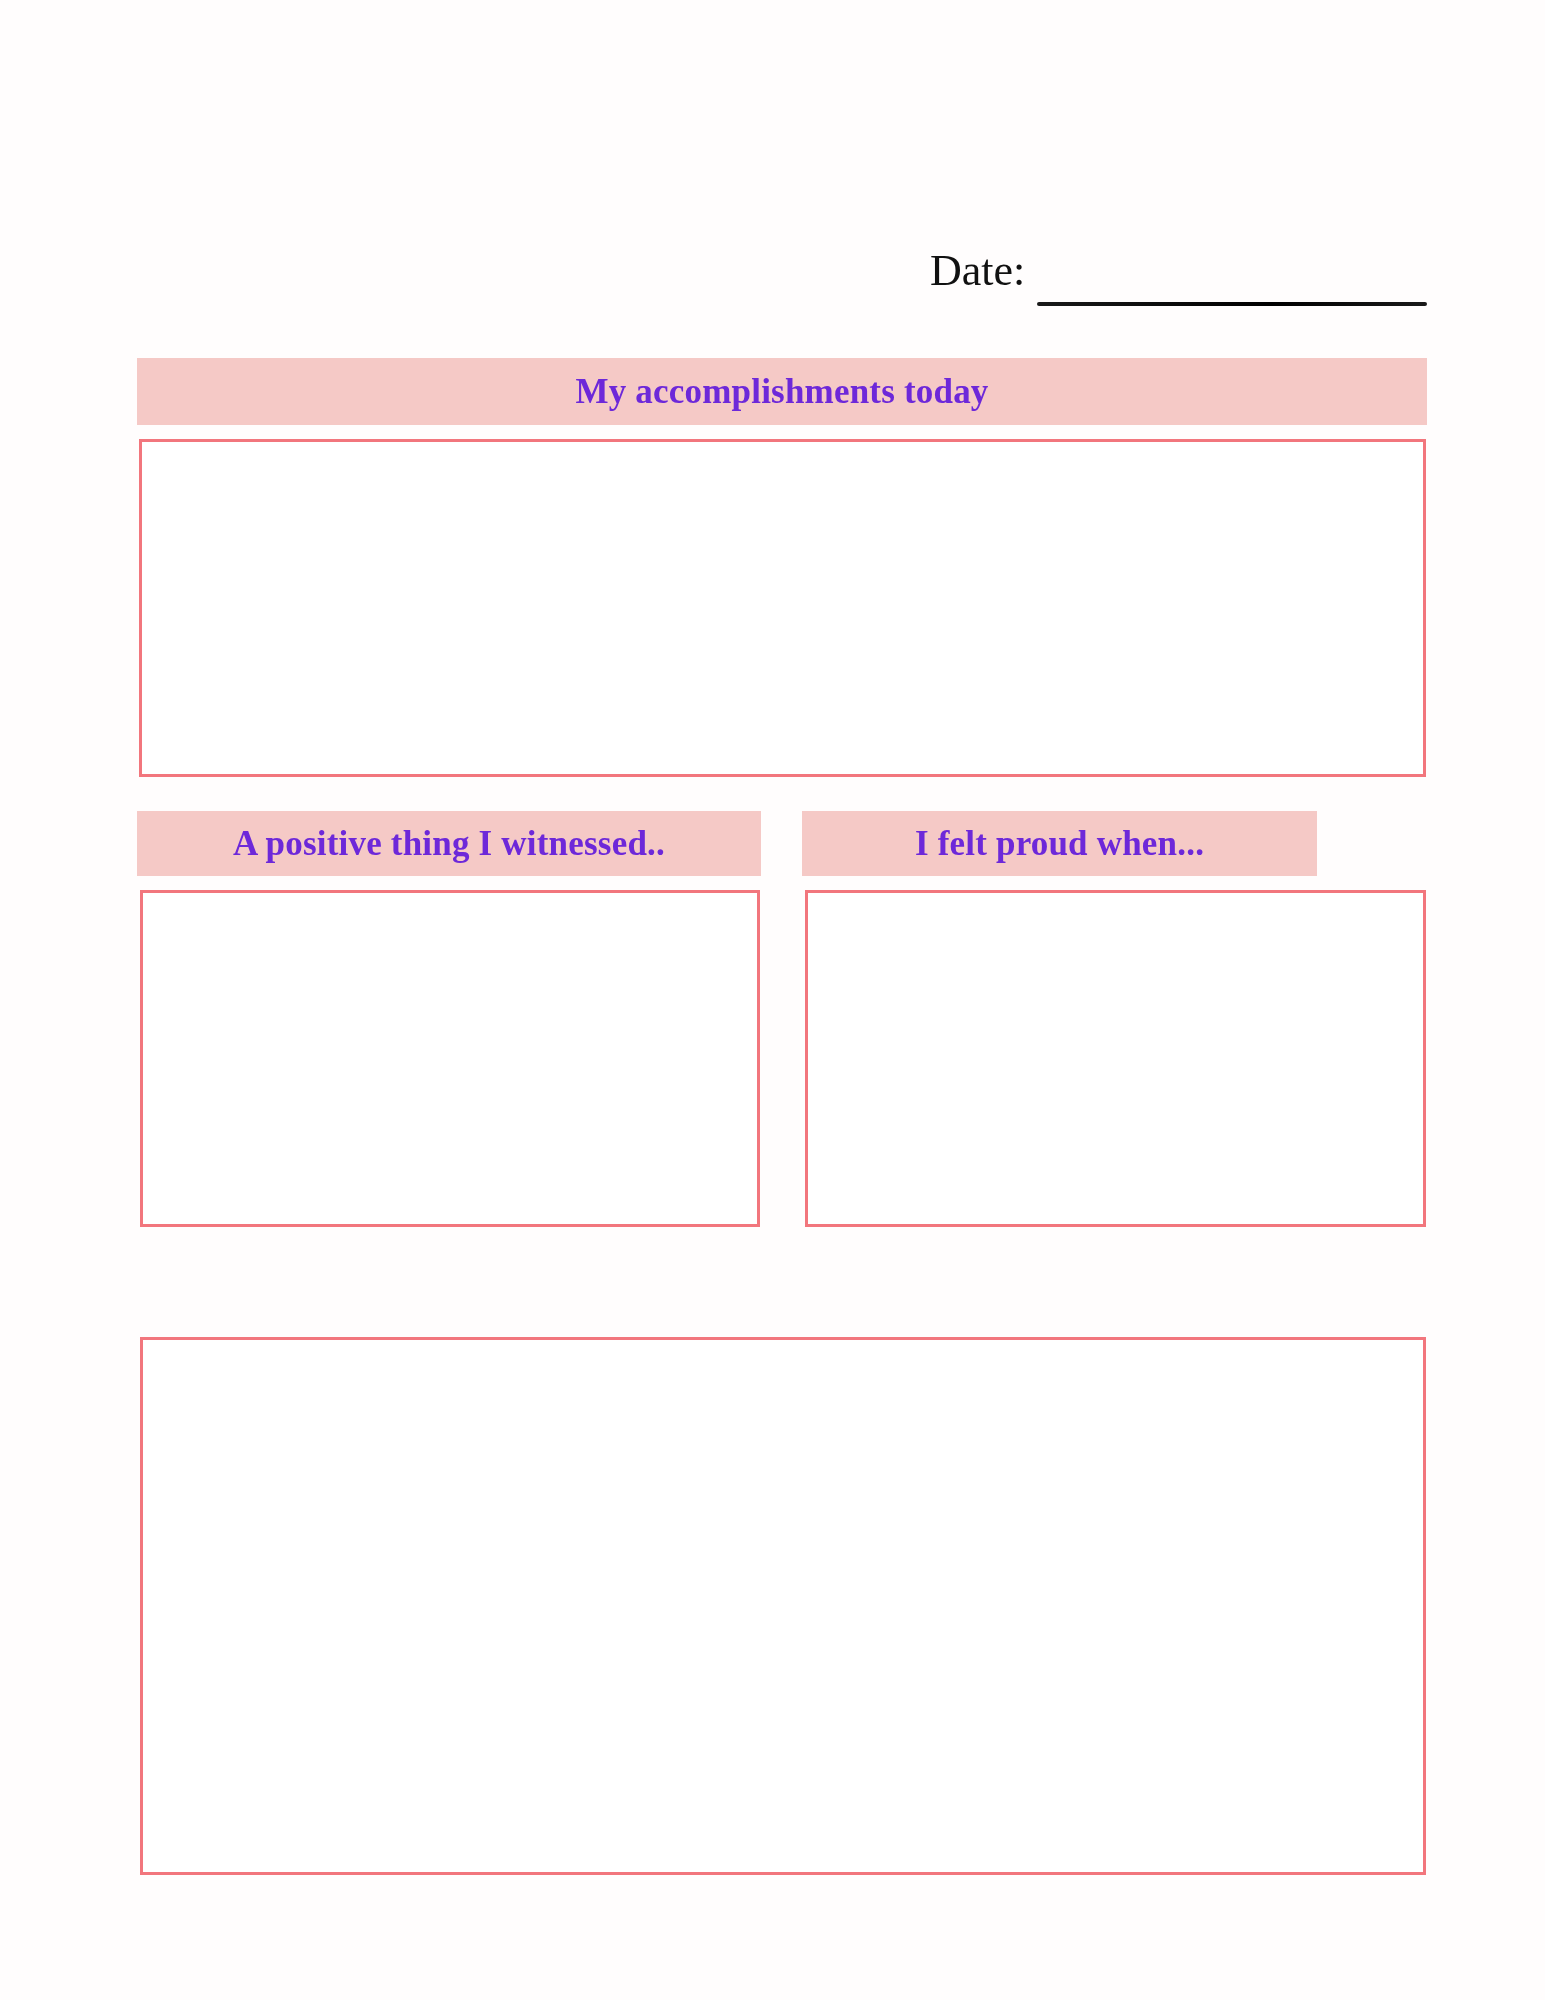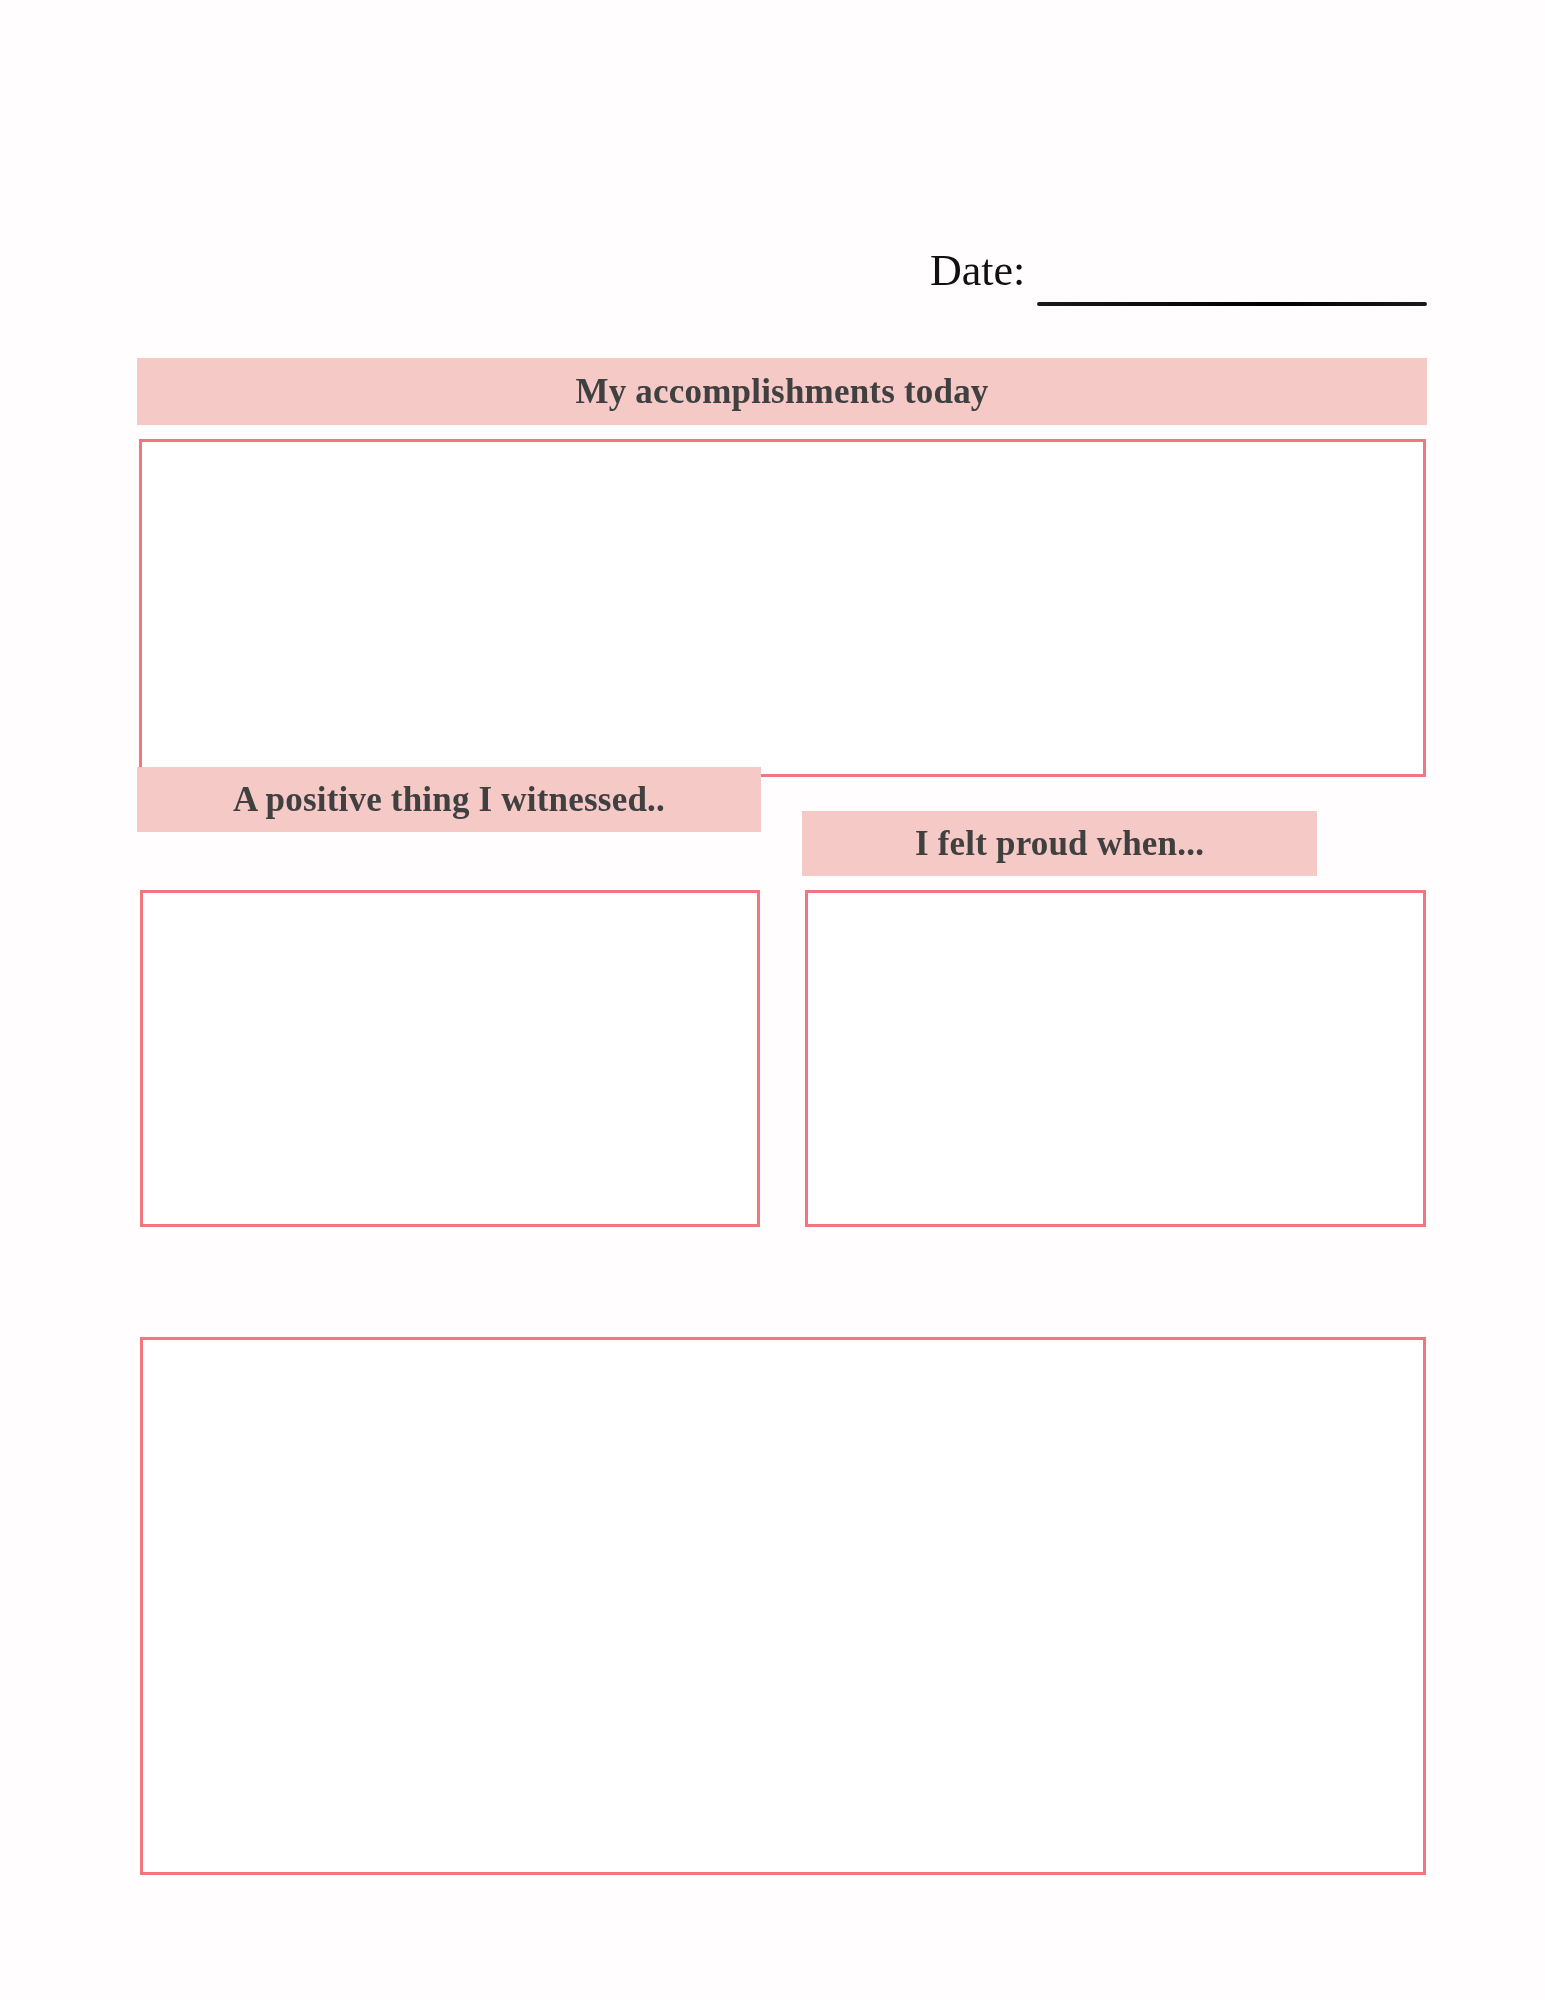--- a/index.html
+++ b/index.html
@@ -94,25 +94,25 @@
 
   
   .section-header {
     position: absolute;
     background: var(--header-pink, #f5c9c6);
     display: flex;
     align-items: center;
     justify-content: center;
     font-weight: bold;
     font-size: 35px;
-    color: #404040;
+    color: #6d28d9;
     letter-spacing: .2px;
   }
   #header-accomplishments { left: 137px; top: 358px;  width: 1290px; height: 67px; }
-  #header-positive        { left: 137px; top: 767px;  width: 624px;  height: 65px; }
+  #header-positive        { left: 137px; top: 811px;  width: 624px;  height: 65px; }
   #header-proud           { left: 802px; top: 811px;  width: 515px;  height: 65px; }
   #header-happy           { left: 137px; top: 1258px; width: 1290px; height: 66px; }
 
   
   .write-box {
     position: absolute;
     background: #ffffff;
     border: 3px solid var(--box-border, #f2767d);
     box-sizing: border-box;
   }

